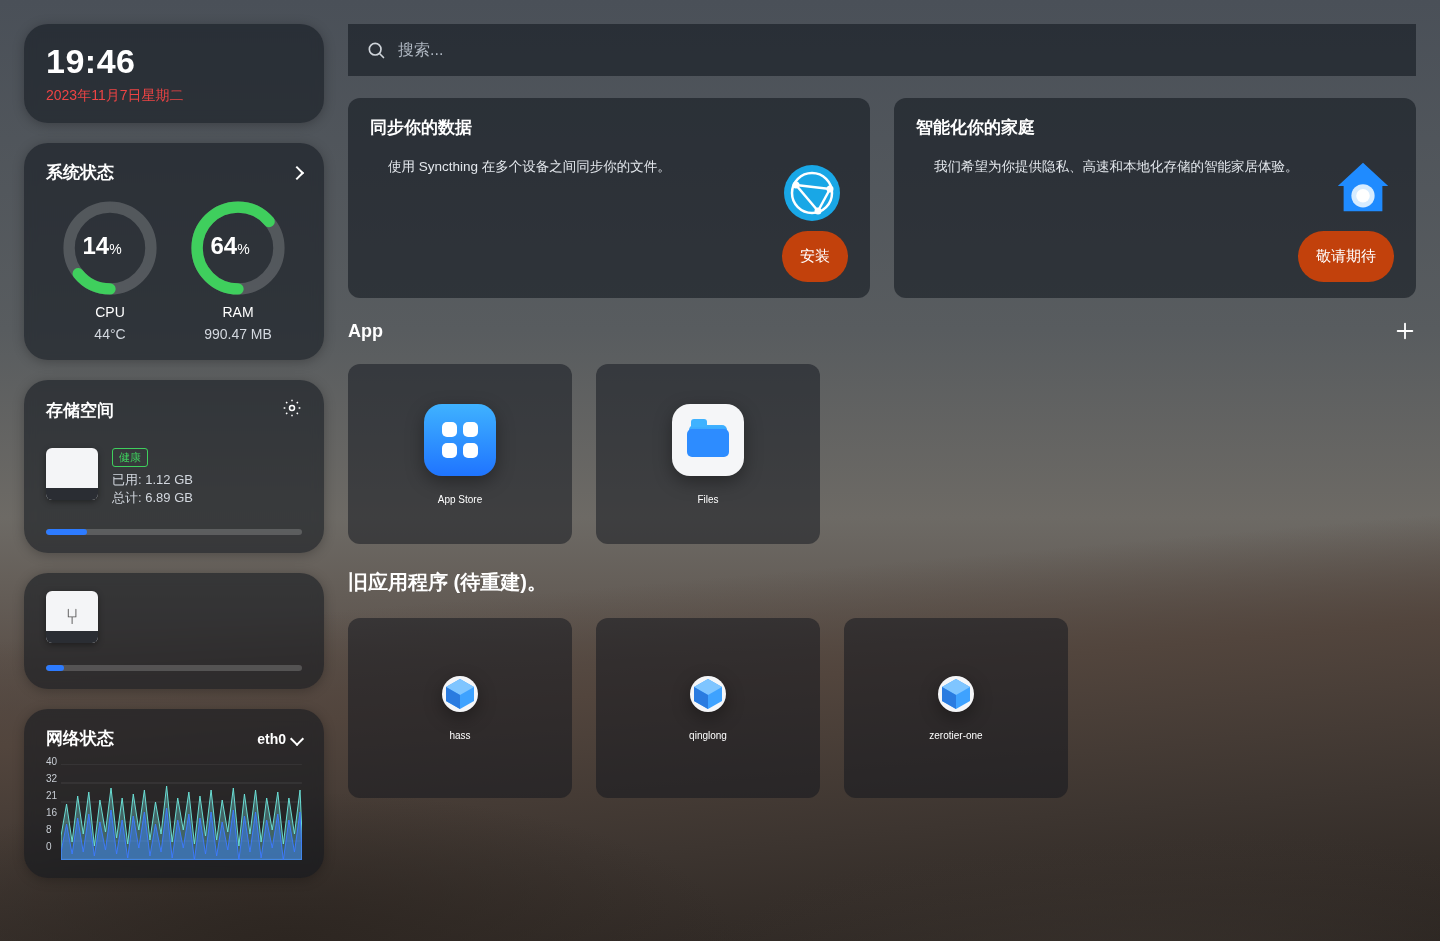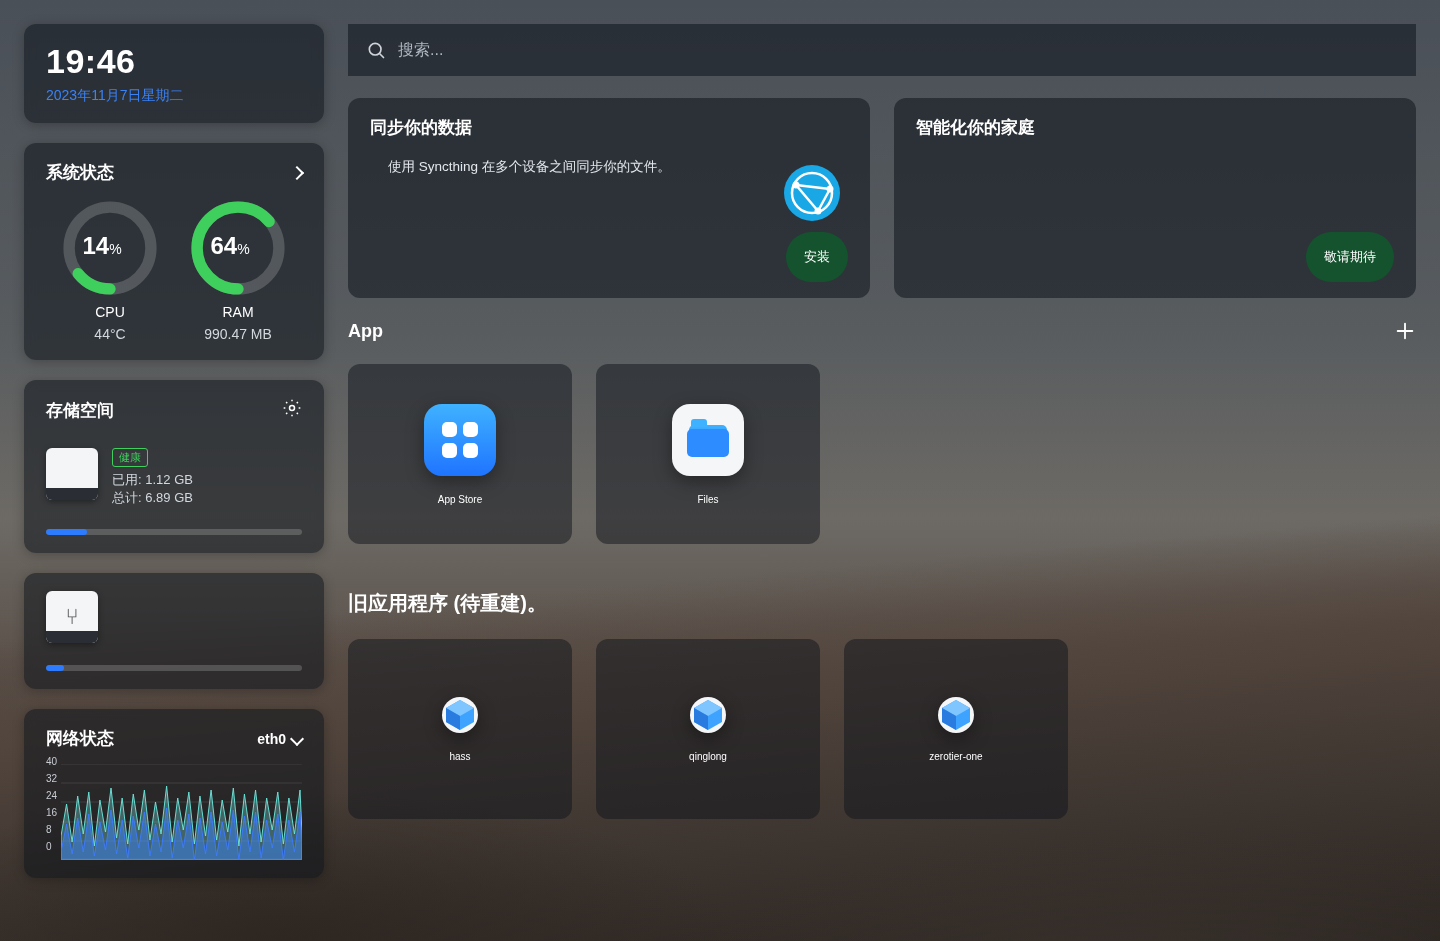--- a/index.html
+++ b/index.html
@@ -15,26 +15,26 @@
   content:"";position:absolute;inset:0;
   background:
     radial-gradient(ellipse 900px 300px at 20% 100%,#2d2621 0%,transparent 50%),
     radial-gradient(ellipse 900px 400px at 80% 110%,#3a332e 0%,transparent 55%),
     linear-gradient(175deg,transparent 60%,#52453d 70%,#3d3530 85%,#2a2420 100%);
 }
 .layout{position:relative;display:flex;gap:24px;padding:24px}
 .sidebar{flex:0 0 300px;display:flex;flex-direction:column;gap:20px}
 .main{flex:1;display:flex;flex-direction:column;gap:22px}
 .panel{
-  background:rgba(15,20,28,.55);border-radius:12px;padding:18px 22px;
+  background:rgba(15,20,28,.55);border-radius:24px;padding:18px 22px;
   backdrop-filter:blur(6px);box-shadow:0 2px 12px rgba(0,0,0,.25);
 }
 
 .clock-time{font-size:34px;font-weight:700;letter-spacing:.5px}
-.clock-date{font-size:14px;color:#3b82f6;margin-top:6px}
+.clock-date{font-size:14px;color:#ef4444;margin-top:6px}
 
 .panel-head{display:flex;align-items:center;justify-content:space-between;margin-bottom:14px}
 .panel-title{font-size:17px;font-weight:600}
 .chevron{display:inline-block;width:10px;height:10px;border-right:2.5px solid #fff;border-bottom:2.5px solid #fff;transform:rotate(-45deg)}
 .chevron.down{transform:rotate(45deg)}
 
 .gauges{display:flex;justify-content:space-around;text-align:center}
 .gauge{position:relative;width:100px}
 .gauge svg{width:100px;height:100px}
 .gauge-label{font-size:14px;margin-top:2px}
@@ -72,27 +72,27 @@
 .promo-row{display:flex;gap:24px}
 .promo{
   flex:1;background:rgba(15,20,28,.55);border-radius:12px;padding:18px 22px 16px;position:relative;
   min-height:200px;display:flex;flex-direction:column;
 }
 .promo-title{font-size:17px;font-weight:700;margin-bottom:18px}
 .promo-body{display:flex;gap:16px;align-items:flex-start}
 .promo-text{flex:1;font-size:13.5px;line-height:1.55;color:#e3e7ec;padding-left:18px}
 .promo-icon{width:72px;height:72px;display:flex;align-items:center;justify-content:center}
 .btn{
-  align-self:flex-end;margin-top:auto;background:#14532d;border-radius:999px;padding:16px 18px;
-  font-size:13px;color:#fff;
+  align-self:flex-end;margin-top:auto;background:#c2410c;border-radius:999px;padding:16px 18px;
+  font-size:15px;color:#fff;
 }
 
 .section-head{display:flex;align-items:center;justify-content:space-between}
 .section-title{font-size:18px;font-weight:700}
-.legacy-title{font-size:20px;font-weight:600;margin-top:24px}
+.legacy-title{font-size:20px;font-weight:600;margin-top:3px}
 .plus-icon svg{width:22px;height:22px;display:block}
 
 .app-grid{display:flex;gap:24px}
 .app-tile{
   width:224px;height:180px;background:rgba(15,20,28,.5);border-radius:12px;
   display:flex;flex-direction:column;align-items:center;justify-content:center;gap:18px;
 }
 .app-label{font-size:10px}
 .app-icon{
   width:72px;height:72px;border-radius:18px;display:flex;align-items:center;justify-content:center;
@@ -191,21 +191,21 @@
         <div class="panel-title">网络状态</div>
         <div class="net-iface">
           <span>eth0</span>
           <span class="chevron down"></span>
         </div>
       </div>
       <div style="display:flex;margin-top:6px">
         <div class="net-yaxis">
           <span>40</span>
             <span>32</span>
-            <span>24</span>
+            <span>21</span>
             <span>16</span>
             <span>8</span>
             <span>0</span>
         </div>
         <div class="net-chart" style="flex:1">
           <svg viewBox="0 0 260 96" preserveAspectRatio="none" width="100%" height="96">
             <g stroke="rgba(255,255,255,.12)">
               <line x1="0" y1="0" x2="260" y2="0"></line>
                 <line x1="0" y1="19" x2="260" y2="19"></line>
                 <line x1="0" y1="38" x2="260" y2="38"></line>
@@ -248,20 +248,30 @@
                 <line x1="50" y1="28" x2="38" y2="50" stroke="#fff" stroke-width="2.5"></line>
                 <line x1="38" y1="50" x2="16" y2="24" stroke="#fff" stroke-width="2.5"></line>
               </svg>
           </div>
         </div>
         <div class="btn">安装</div>
       </div>
 
       <div class="promo">
         <div class="promo-title">智能化你的家庭</div>
+        <div class="promo-body">
+          <div class="promo-text">我们希望为你提供隐私、高速和本地化存储的智能家居体验。</div>
+          <div class="promo-icon house">
+            <svg viewBox="0 0 64 64">
+                <path d="M32 6 L58 30 H52 V56 H12 V30 H6 Z" fill="#1f8bff"></path>
+                <circle cx="32" cy="40" r="12" fill="#d7ecff"></circle>
+                <circle cx="32" cy="40" r="7" fill="#fff"></circle>
+              </svg>
+          </div>
+        </div>
         <div class="btn">敬请期待</div>
       </div>
     </div>
 
     <div class="section-head">
       <div class="section-title">App</div>
       <span class="plus-icon">
         <svg viewBox="0 0 24 24" stroke="#fff" stroke-width="2" stroke-linecap="round">
             <line x1="12" y1="4" x2="12" y2="20"></line>
             <line x1="4" y1="12" x2="20" y2="12"></line>

